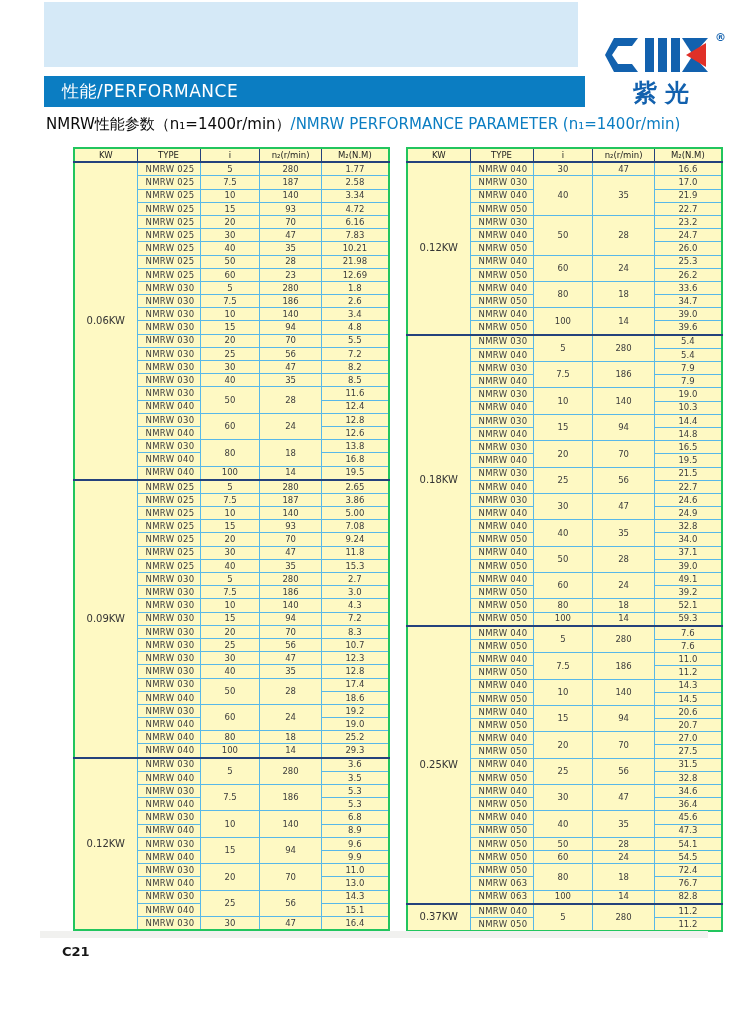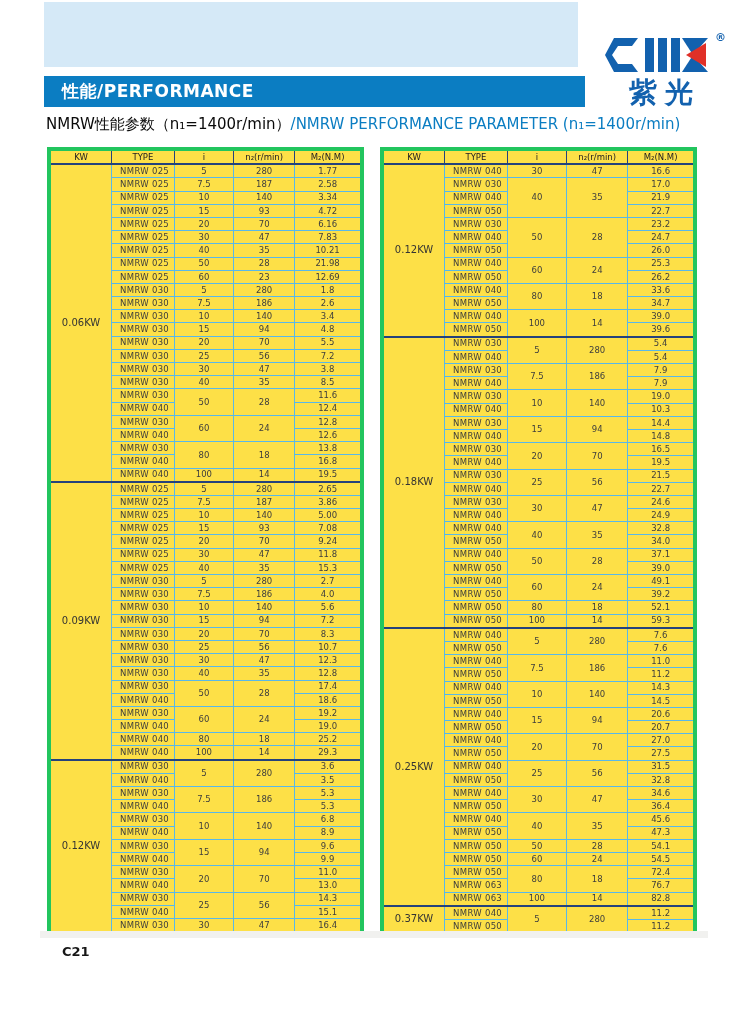--- a/index.html
+++ b/index.html
@@ -3,43 +3,44 @@
 <meta charset="utf-8">
 <style>
   html,body{margin:0;padding:0;}
   body{
     width:750px;height:1010px;background:#ffffff;position:relative;overflow:hidden;
     font-family:"DejaVu Sans","Liberation Sans",sans-serif;
   }
   .band-light{position:absolute;left:44px;top:2px;width:534px;height:65px;background:#d5e9f7;}
   .band-blue{
     position:absolute;left:44px;top:76px;width:541px;height:31px;background:#0b7dc2;
-    color:#fff;font-weight:bold;font-size:17px;line-height:31px;padding-left:18px;
+    color:#fff;font-weight:normal;font-size:17px;line-height:31px;padding-left:18px;
     box-sizing:border-box;letter-spacing:.5px;white-space:nowrap;
   }
   .logo{position:absolute;left:594px;top:33px;width:134px;text-align:center;color:#1261ae;}
   .logo-mark-wrap{position:relative;height:44px;}
   .logo-reg{
     position:absolute;right:2px;top:-2px;font-size:11px;font-weight:bold;color:#1261ae;
   }
   .logo-name{
-    font-size:28px;font-weight:bold;letter-spacing:8px;padding-left:8px;line-height:32px;
+    font-size:24px;font-weight:bold;letter-spacing:8px;padding-left:8px;line-height:32px;
     color:#1261ae;font-family:"DejaVu Sans",sans-serif;
   }
   .title{
     position:absolute;left:46px;top:115px;font-size:15px;font-weight:normal;white-space:nowrap;
   }
   .title .zh{color:#0a0a0a;}
   .title .en{color:#0b7dc2;}
   .tablebox{position:absolute;top:147px;}
   #table-0{left:47px;width:317px;}
   #table-1{left:380px;width:317px;}
   table.perf{
-    width:100%;border-collapse:collapse;table-layout:fixed;border:4px solid #22c55e;
-    background:#fde047;
+    width:100%;border-collapse:collapse;table-layout:fixed;border:2px solid #22c55e;
+    background:#fef9c3;
+    margin-left:26px;
   }
   .perf th{
     border:1px solid #24427c;font-weight:normal;font-size:8.5px;color:#222;
     height:12.2px;padding:0;line-height:1;
   }
   .perf td{
     border:1px solid #58b8e8;font-size:8.5px;color:#3d3d3d;height:12.2px;
     padding:0;text-align:center;line-height:1;overflow:hidden;
   }
   .perf td.type{text-align:left;padding-left:8px;letter-spacing:.3px;}
@@ -184,21 +185,21 @@
         <tr>
           <td class="type">NMRW 030</td>
           <td rowspan="1" class="">25</td>
           <td rowspan="1" class="">56</td>
           <td class="">7.2</td>
         </tr>
         <tr>
           <td class="type">NMRW 030</td>
           <td rowspan="1" class="">30</td>
           <td rowspan="1" class="">47</td>
-          <td class="">3.8</td>
+          <td class="">8.2</td>
         </tr>
         <tr>
           <td class="type">NMRW 030</td>
           <td rowspan="1" class="">40</td>
           <td rowspan="1" class="">35</td>
           <td class="">8.5</td>
         </tr>
         <tr>
           <td class="type">NMRW 030</td>
           <td rowspan="2" class="">50</td>
@@ -281,27 +282,27 @@
         <tr>
           <td class="type">NMRW 030</td>
           <td rowspan="1" class="">5</td>
           <td rowspan="1" class="">280</td>
           <td class="">2.7</td>
         </tr>
         <tr>
           <td class="type">NMRW 030</td>
           <td rowspan="1" class="">7.5</td>
           <td rowspan="1" class="">186</td>
-          <td class="">4.0</td>
+          <td class="">3.0</td>
         </tr>
         <tr>
           <td class="type">NMRW 030</td>
           <td rowspan="1" class="">10</td>
           <td rowspan="1" class="">140</td>
-          <td class="">5.6</td>
+          <td class="">4.3</td>
         </tr>
         <tr>
           <td class="type">NMRW 030</td>
           <td rowspan="1" class="">15</td>
           <td rowspan="1" class="">94</td>
           <td class="">7.2</td>
         </tr>
         <tr>
           <td class="type">NMRW 030</td>
           <td rowspan="1" class="">20</td>

